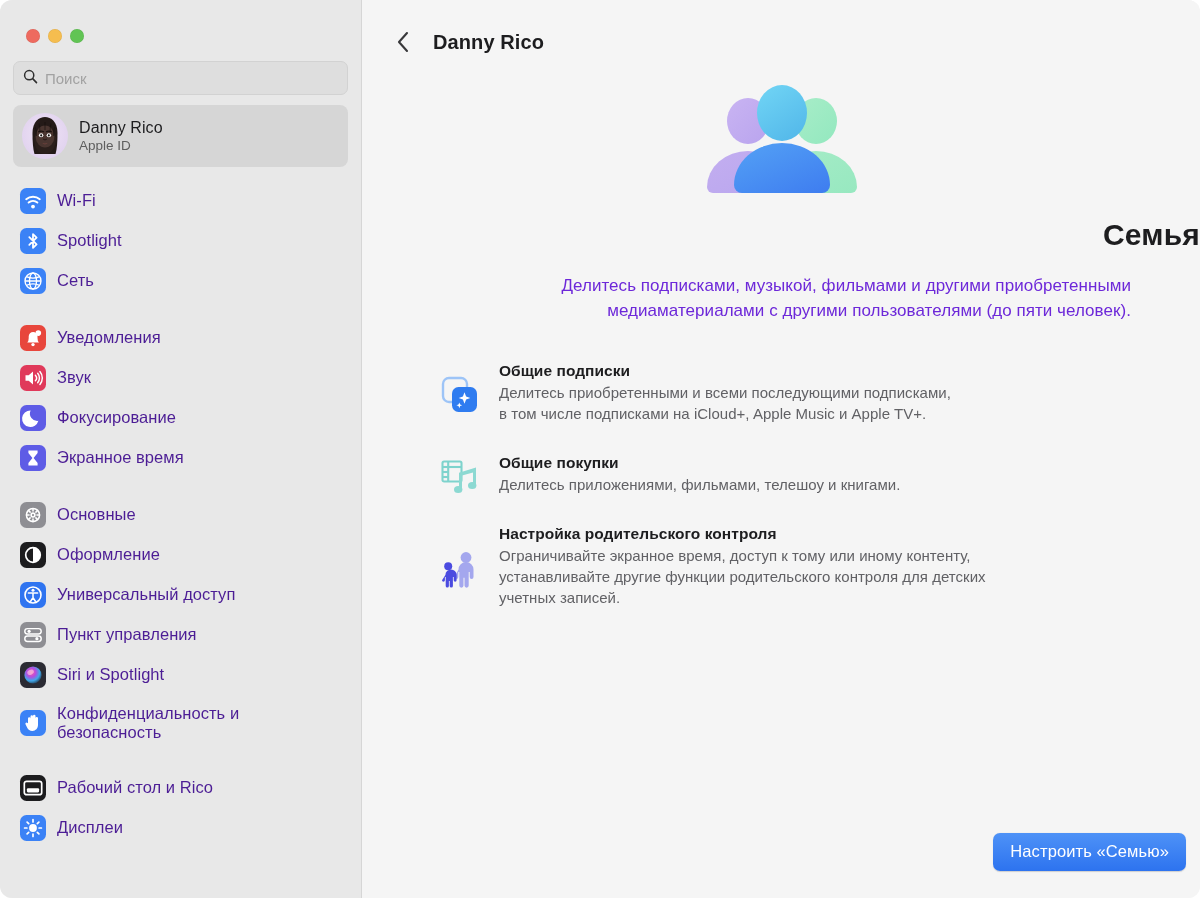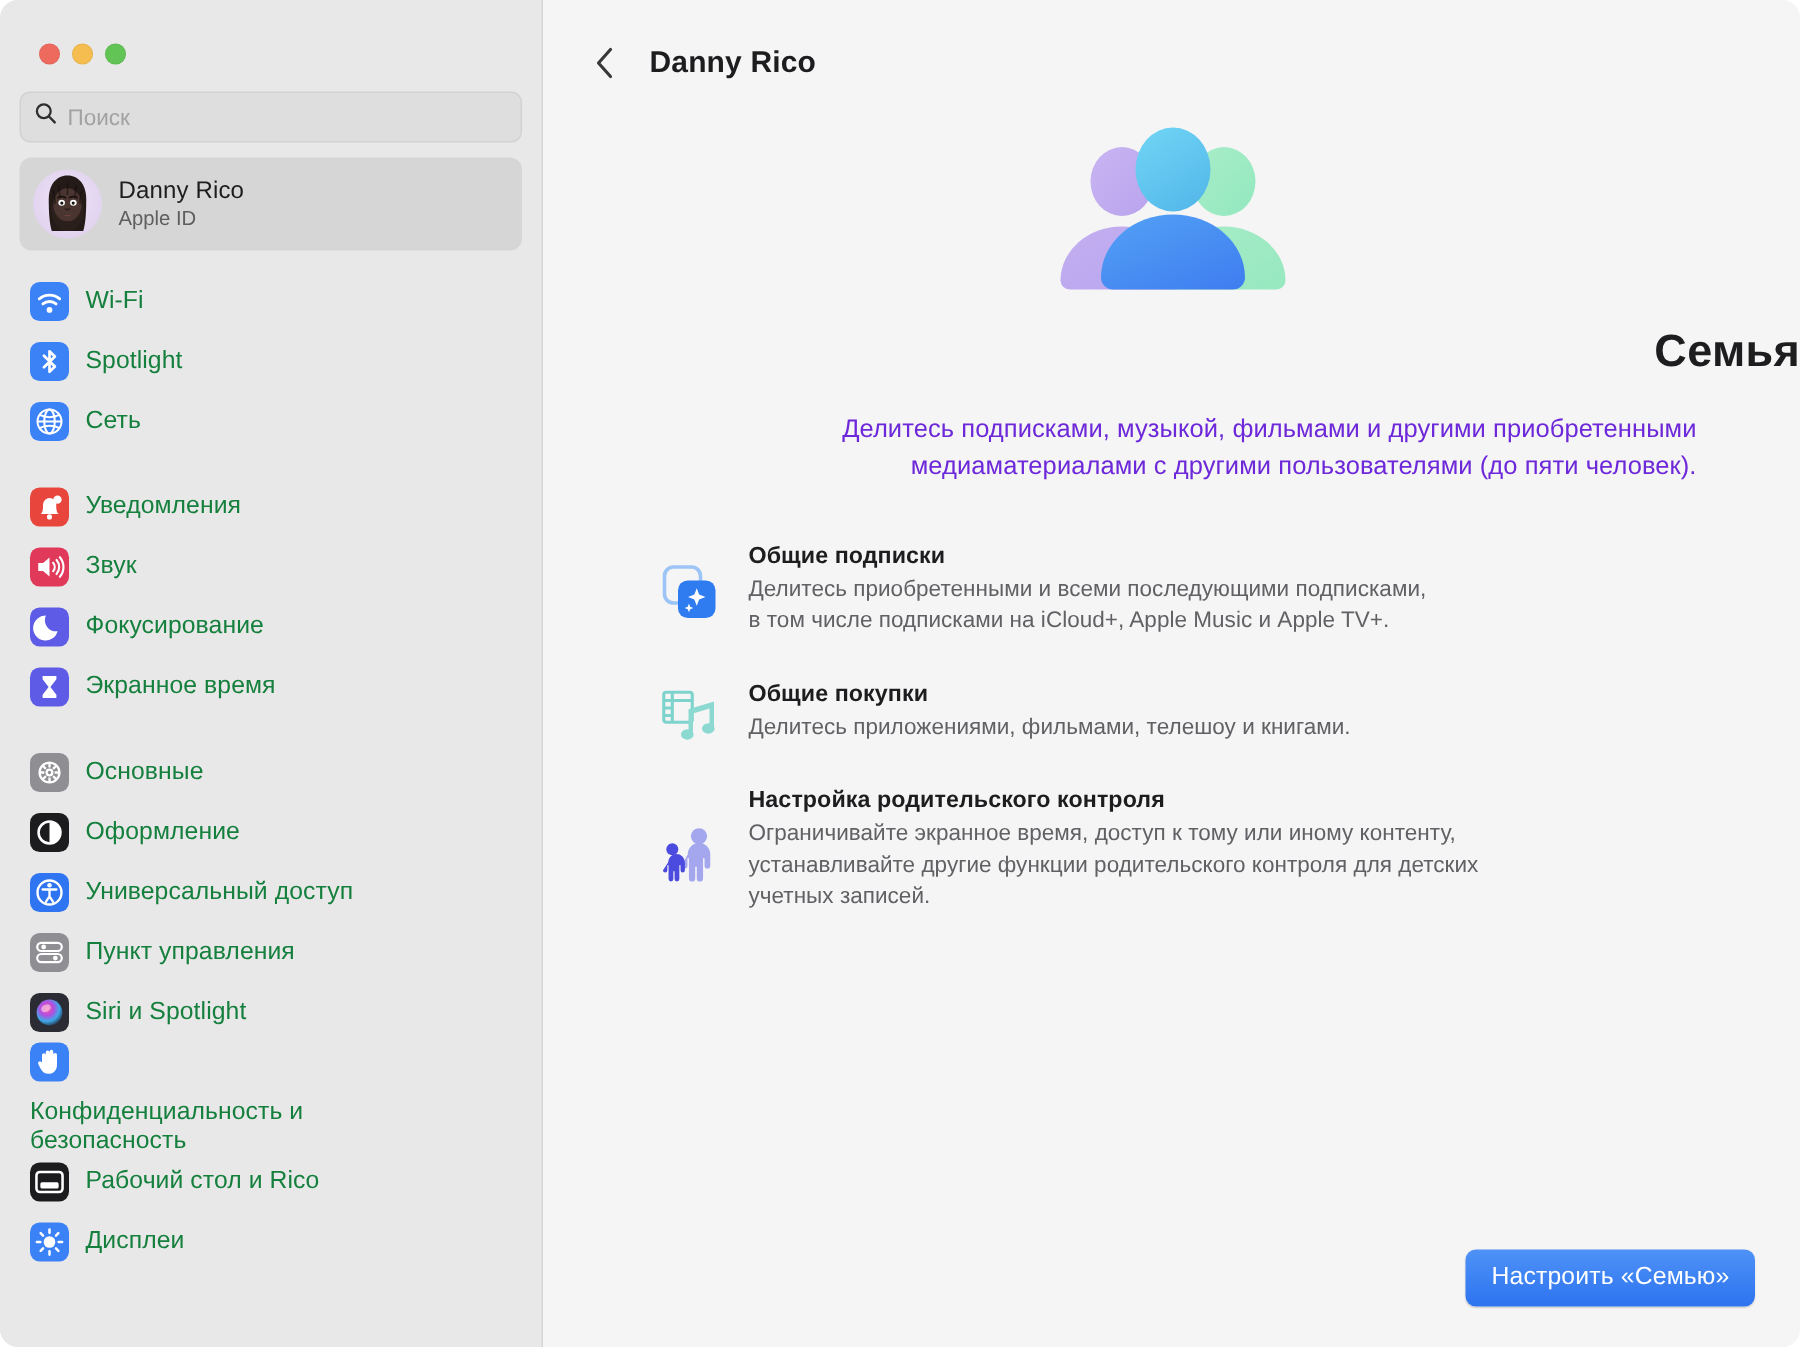--- a/index.html
+++ b/index.html
@@ -104,24 +104,24 @@
   .nav-gap { height: 17px; }
   .nav-item {
     display: flex;
     align-items: center;
     gap: 11px;
     height: 40px;
     border-radius: 7px;
     padding: 0 7px;
     cursor: default;
   }
-  .nav-item.two-line { height: 56px; align-items: flex-start; flex-direction: column; }
+  .nav-item.two-line { height: 56px; align-items: center; }
   .nav-label {
     font-size: 16.5px;
-    color: #15803d;
+    color: #4c1d95;
     letter-spacing: .05px;
     line-height: 1.18;
   }
   .nav-icon {
     width: 26px; height: 26px;
     border-radius: 6.5px;
     flex: 0 0 26px;
     display: flex;
     align-items: center;
     justify-content: center;
@@ -212,21 +212,21 @@
   .feature-desc {
     font-size: 15px;
     color: #616165;
     line-height: 1.42;
     letter-spacing: .02px;
     white-space: pre-line;
   }
 
   #footer {
     position: absolute;
-    right: 30px;
+    right: 14px;
     bottom: 27px;
   }
   #setup-family-button {
     background: linear-gradient(180deg,#4e92f7 0%,#2d73ef 100%);
     color: #ffffff;
     border: none;
     border-radius: 7px;
     font-family: "Liberation Sans", sans-serif;
     font-size: 16.5px;
     padding: 9px 17px 10px 17px;

